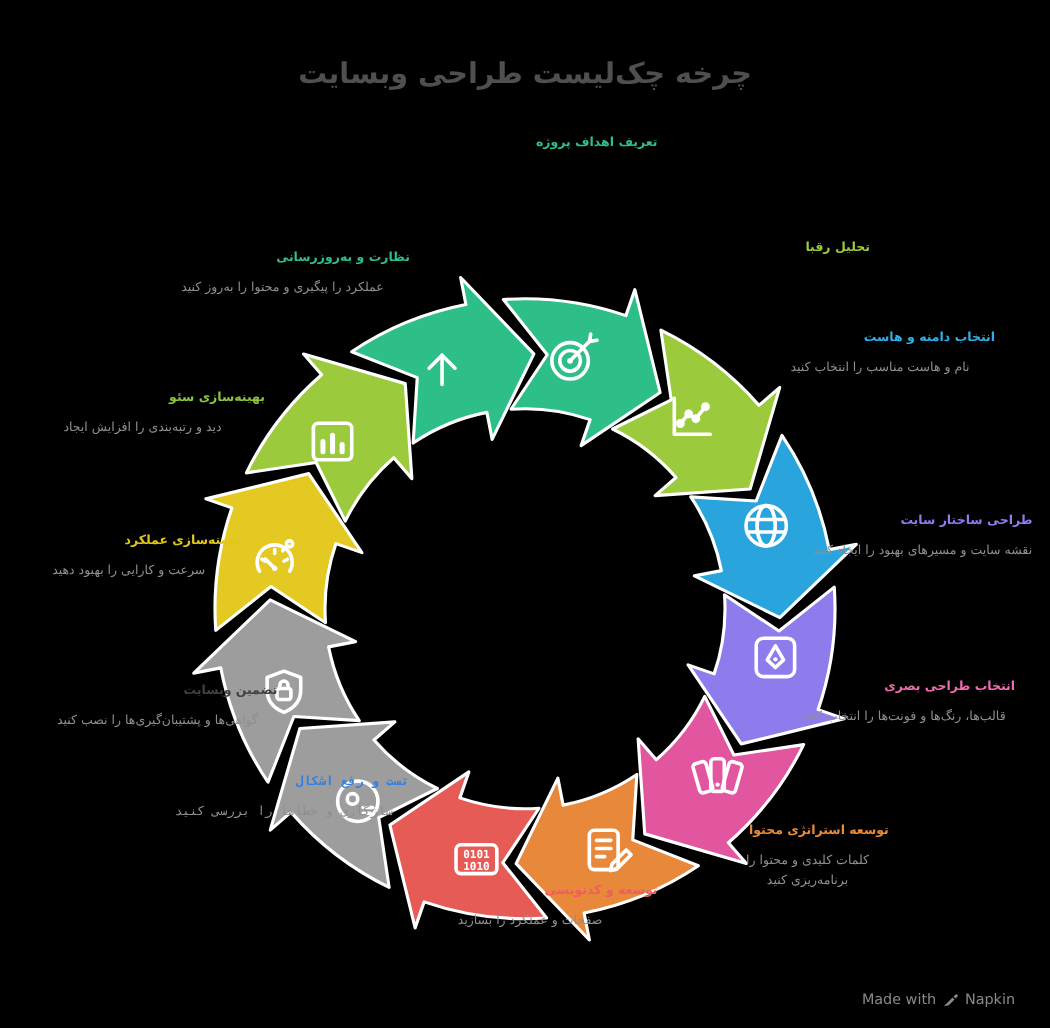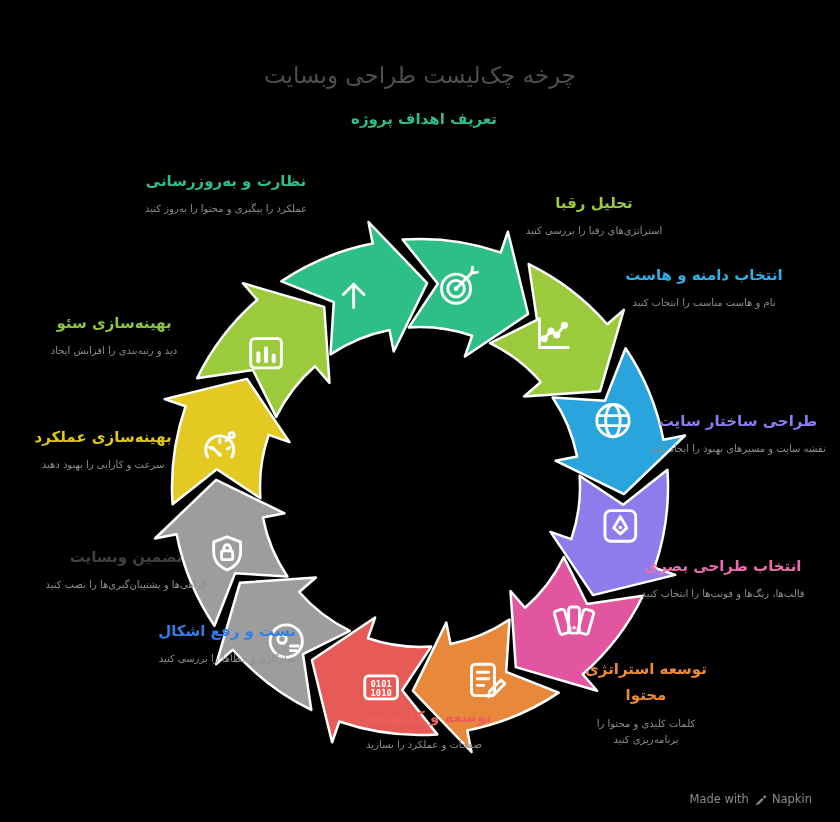--- a/index.html
+++ b/index.html
@@ -3,34 +3,34 @@
 <meta charset="utf-8">
 <style>
   html,body{margin:0;padding:0;}
   body{
     width:840px;height:822px;position:relative;overflow:hidden;
     background:#000000;
     font-family:"DejaVu Sans","Liberation Sans",sans-serif;
   }
   .page-title{
     position:absolute;top:46px;left:0;right:0;text-align:center;
-    font-size:23px;font-weight:normal;color:#4F4F4F;direction:rtl;margin-top:16px;
+    font-size:23px;font-weight:bold;color:#4F4F4F;direction:rtl;
   }
   #cycle-svg{position:absolute;left:0;top:0;}
   .step-label{position:absolute;text-align:center;direction:rtl;}
-  .step-title{font-weight:bold;font-size:15px;line-height:1.75;}
+  .step-title{font-weight:bold;font-size:10px;line-height:1.75;text-align:right;}
   .step-desc{font-size:10px;line-height:1.6;color:#8F8F8F;margin-top:7px;}
   .pos-0 {left:322px;top:106px;width:204px;}
   .pos-1 {left:492px;top:190px;width:204px;}
   .pos-2 {left:612px;top:262px;width:184px;}
   .pos-3 {left:650px;top:408px;width:176px;}
-  .pos-4 {left:634px;top:553px;width:178px;}
+  .pos-4 {left:634px;top:541px;width:178px;}
   .pos-5 {left:581px;top:608px;width:130px;}
   .pos-6 {left:322px;top:704px;width:204px;}
-  .pos-7 {left:127px;top:618px;width:200px;}
+  .pos-7 {left:127px;top:618px;width:200px;font-family:Liberation Mono, monospace;}
   .pos-8 {left:30px; top:544px;width:192px;}
   .pos-9 {left:15px; top:424px;width:176px;}
   .pos-10{left:16px; top:310px;width:196px;}
   .pos-11{left:124px;top:168px;width:204px;}
   .watermark{
     position:absolute;right:28px;bottom:16px;color:#8A8A8A;font-size:11.5px;
     display:flex;align-items:center;gap:5px;padding-left:24px;
   }
   .watermark .napkin-pen-icon{display:inline-flex;}
 </style>
@@ -123,21 +123,20 @@
       <path d="M12 19 V6.8"></path>
       <path d="M6.6 12.2 L12 6.8 L17.4 12.2"></path>
     </g>
   </svg>
 
 <div class="step-label pos-0">
   <div class="step-title" style="color: rgb(46, 190, 135);">تعریف اهداف پروژه</div>
 </div>
 <div class="step-label pos-1">
   <div class="step-title" style="color: rgb(155, 203, 61);">تحلیل رقبا</div>
-  <div class="step-desc">استراتژی‌های رقبا را بررسی کنید</div>
 </div>
 <div class="step-label pos-2">
   <div class="step-title" style="color: rgb(47, 176, 232);">انتخاب دامنه و هاست</div>
   <div class="step-desc">نام و هاست مناسب را انتخاب کنید</div>
 </div>
 <div class="step-label pos-3">
   <div class="step-title" style="color: rgb(148, 121, 241);">طراحی ساختار سایت</div>
   <div class="step-desc">نقشه سایت و مسیرهای بهبود را ایجاد کنید</div>
 </div>
 <div class="step-label pos-4">
@@ -162,21 +161,21 @@
 </div>
 <div class="step-label pos-9">
   <div class="step-title" style="color: rgb(226, 199, 22);">بهینه‌سازی عملکرد</div>
   <div class="step-desc">سرعت و کارایی را بهبود دهید</div>
 </div>
 <div class="step-label pos-10">
   <div class="step-title" style="color: rgb(140, 196, 63);">بهینه‌سازی سئو</div>
   <div class="step-desc">دید و رتبه‌بندی را افزایش ایجاد</div>
 </div>
 <div class="step-label pos-11">
-  <div class="step-title" style="color: rgb(46, 190, 135);">نظارت و به‌روزرسانی</div>
+  <div class="step-title" style="color: rgb(46, 190, 135); margin-top: 30px;">نظارت و به‌روزرسانی</div>
   <div class="step-desc">عملکرد را پیگیری و محتوا را به‌روز کنید</div>
 </div>
 
 <div class="watermark">
   <span>Made with</span>
   <span class="napkin-pen-icon">
     <svg width="13" height="13" viewBox="0 0 13 13">
       <path d="M1.5 11.5 L8 5 l1.6 1.6 L5 11.2 1.5 12z M8.8 4.2 L10.3 2.7 a1.1 1.1 0 0 1 1.6 1.6 L10.4 5.8z" fill="#8A8A8A"></path>
     </svg>
   </span>

